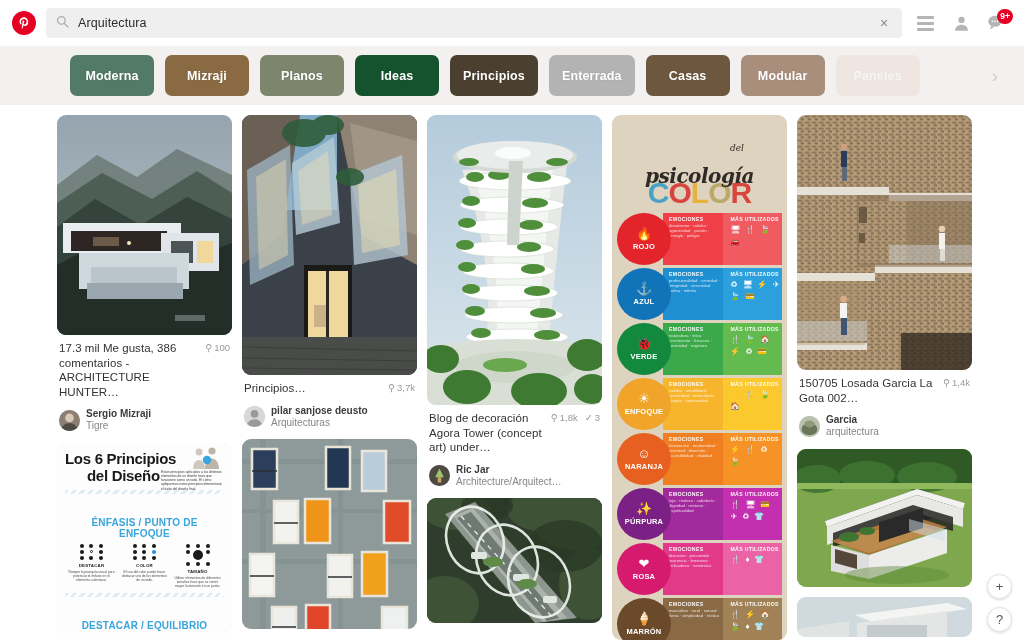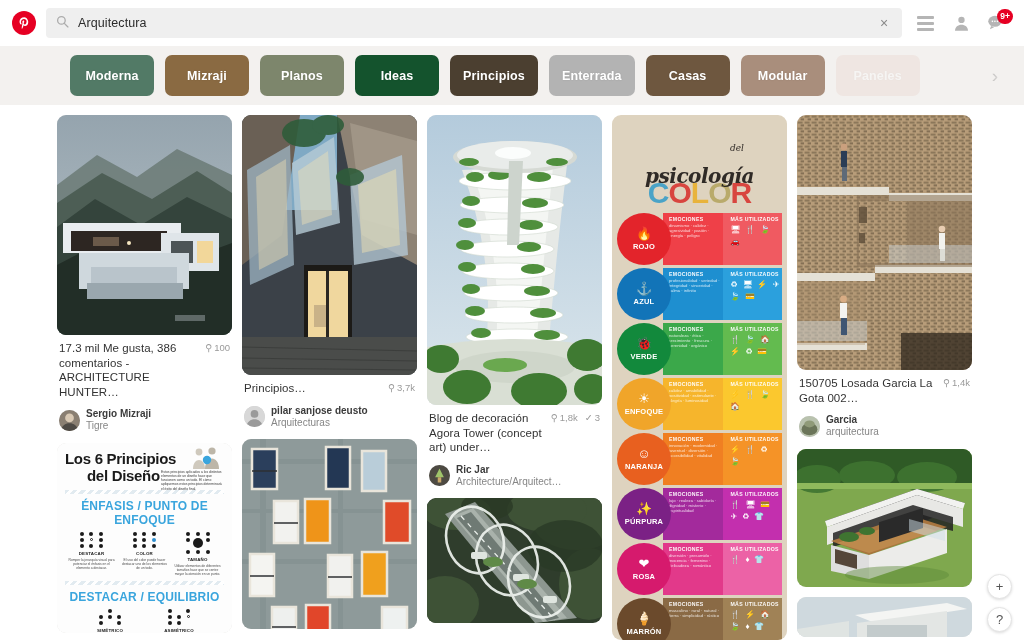--- a/index.html
+++ b/index.html
@@ -251,21 +251,21 @@
   .crow-words { font-size: 4.2px; line-height: 5.1px; opacity: .78; margin-top: 1px; }
   .crow-use { padding-left: 8px; }
   .crow-icons { display: flex; flex-wrap: wrap; gap: 3px 5px; margin-top: 3px; font-size: 8px; line-height: 9px; }
 
   
   .princ { background: #fdfdfd; padding: 7px 8px 0; }
   .princ-t1 { font-size: 15px; font-weight: bold; color: #1a1a1a; line-height: 17px; letter-spacing: -.3px; }
   .princ-t2 { font-size: 15px; font-weight: bold; color: #1a1a1a; line-height: 18px; padding-left: 22px; letter-spacing: -.3px; }
   .princ-blurb { font-size: 3.4px; line-height: 4.3px; color: #3a3a3a; position: absolute; right: 9px; top: 27px; width: 62px; }
   .princ-people { position: absolute; right: 8px; top: 4px; display: flex; align-items: flex-end; gap: 1px; }
-  .princ-sec { text-align: center; font-size: 12px; font-weight: bold; color: #3aa5dd; letter-spacing: .2px; margin: 5px 0 5px; }
+  .princ-sec { text-align: center; font-size: 10px; font-weight: bold; color: #3aa5dd; letter-spacing: .2px; margin: 23px 0 5px; }
   .princ-rule { height: 4px; margin: 5px 0 2px; background: repeating-linear-gradient(135deg,#dfe9ef 0 3px,#fff 3px 6px); opacity:.9;}
   .dotsets { display: flex; justify-content: space-around; }
   .dotset { text-align: center; width: 48px; }
   .dotgrid { display: grid; grid-template-columns: repeat(3,1fr); gap: 2px; justify-items: center; margin: 0 auto 3px; width: 26px; }
   .dotgrid i { width: 4px; height: 4px; border-radius: 50%; background: #1a1a1a; display: block; }
   .dotgrid i.blue { background: #2f8fd0; }
   .dotgrid i.big { width: 10px; height: 10px; }
   .dotgrid i.hollow { background: none; border: 1px solid #1a1a1a; width: 3px; height: 3px;}
   .dotlbl { font-size: 4.4px; font-weight: bold; color: #1a1a1a; letter-spacing: .2px; }
   .dottxt { font-size: 3.3px; line-height: 4px; color: #4a4a4a; margin-top: 2px; }

